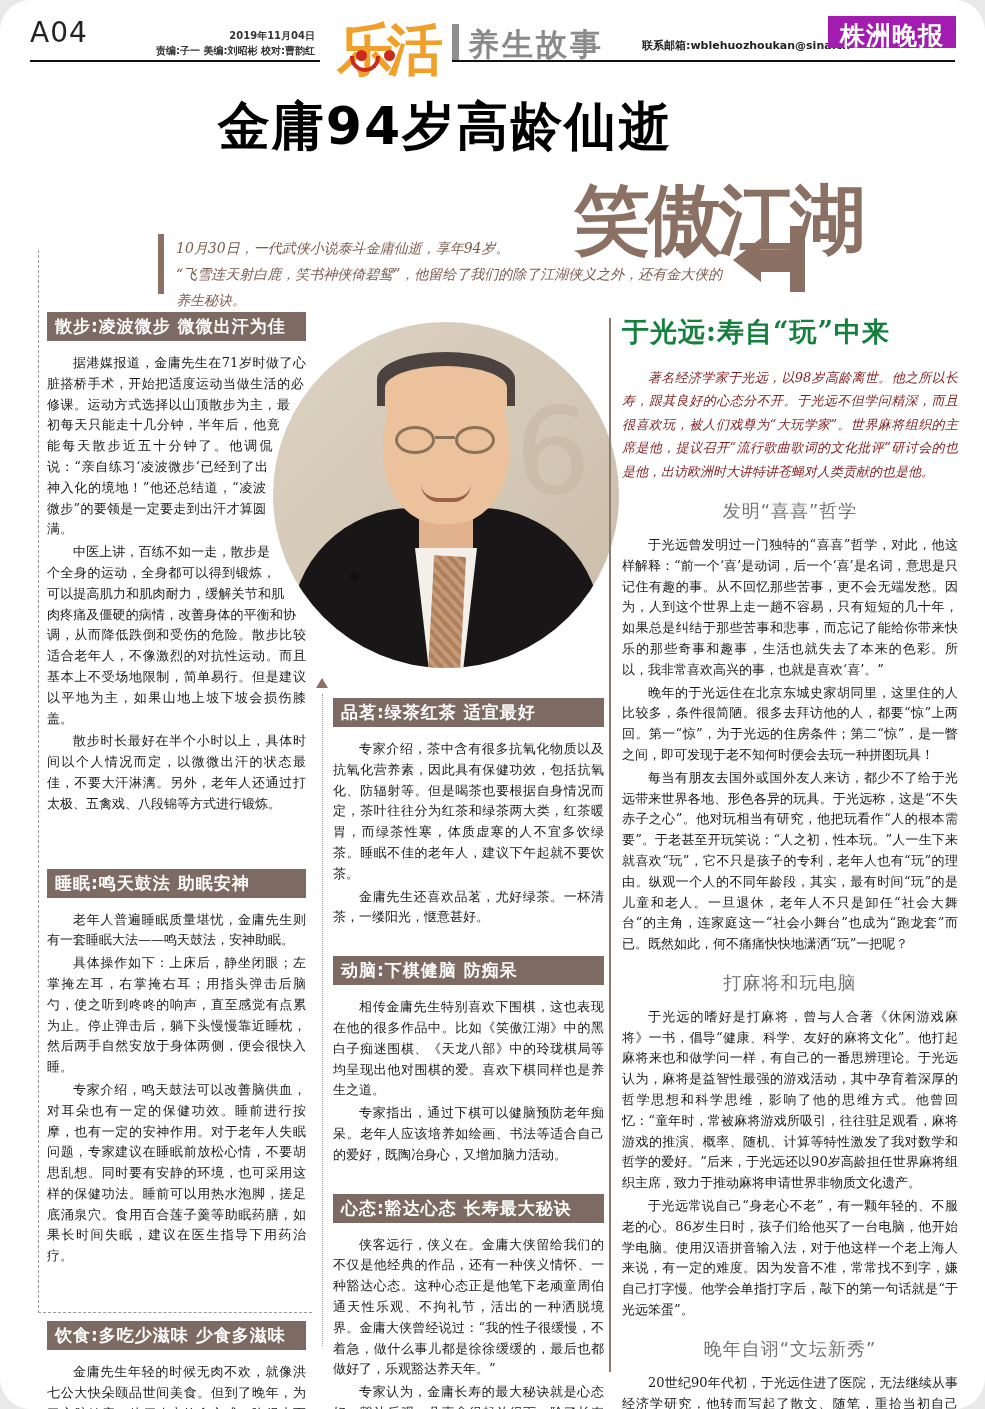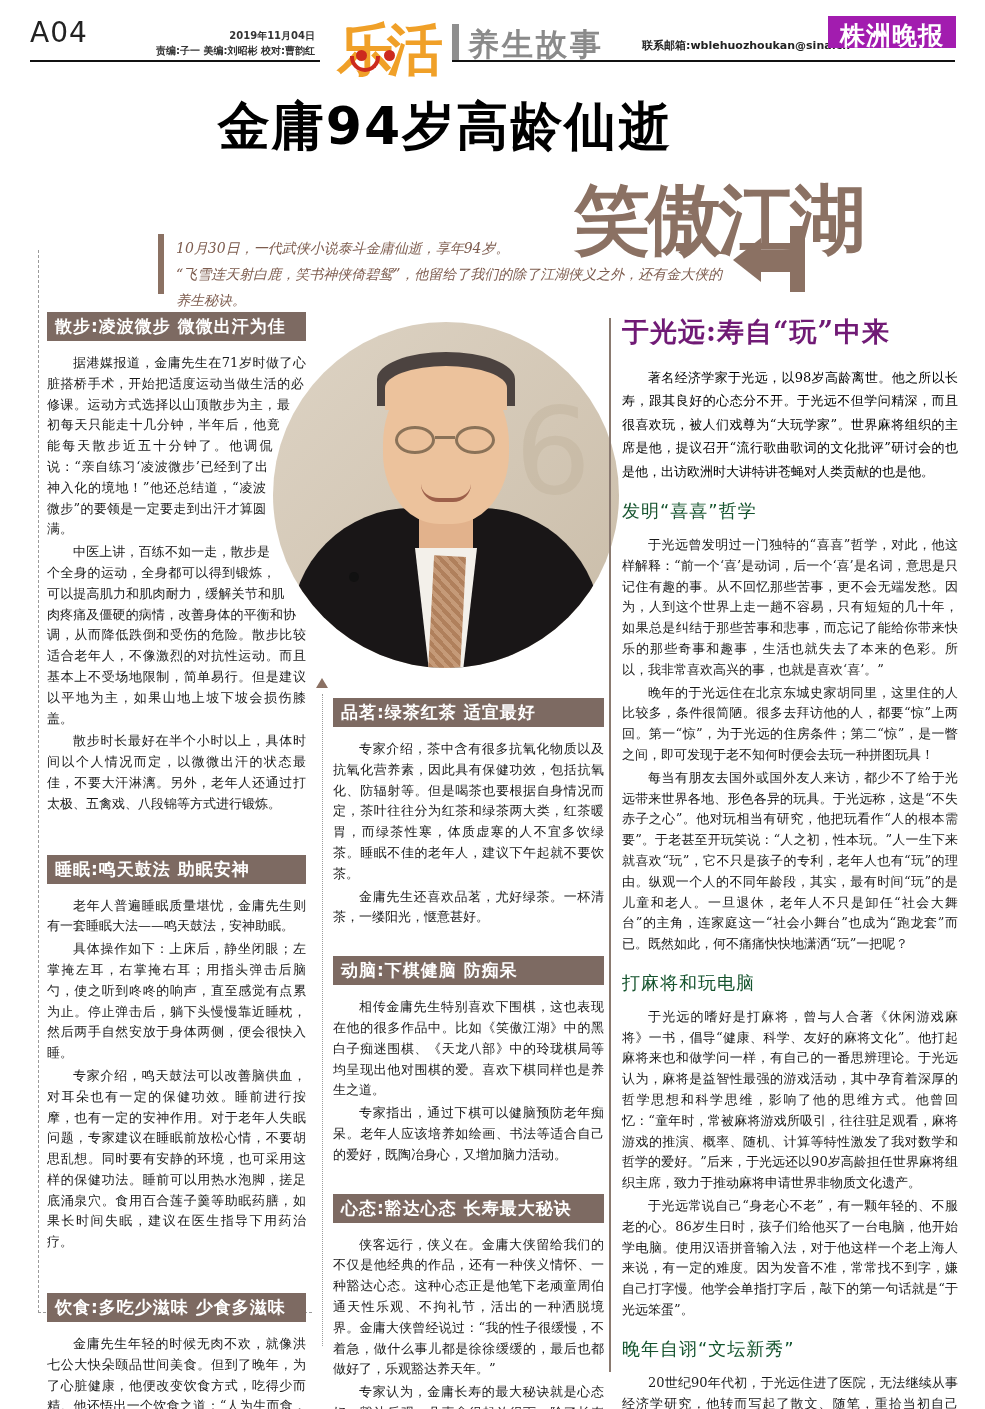--- a/index.html
+++ b/index.html
@@ -1,20 +1,20 @@
 <!DOCTYPE html>
 <html><head>
 <meta charset="utf-8">
 <style>
   * { margin:0; padding:0; box-sizing:border-box; }
   html,body { background:#e9e9e9; }
   .page {
     position:relative; width:985px; height:1409px; margin:0 auto;
     background:#ffffff; overflow:hidden;
-    font-family:"DejaVu Serif", serif; color:#1a1a1a;
+    font-family:"DejaVu Serif", serif; color:#1a1a1a;border-radius:31px;
   }
   
   .page-num { position:absolute; left:30px; top:16px; font-family:"DejaVu Sans",sans-serif; font-size:28px; color:#222; letter-spacing:1px; }
   .hdr-line { position:absolute; top:60px; height:2px; background:#111; }
   .hdr-line.l1 { left:30px; width:290px; }
   .hdr-line.l2 { left:452px; width:503px; }
   .hdr-meta { position:absolute; left:60px; top:28px; width:255px; text-align:right; font-family:"DejaVu Sans",sans-serif; font-size:10px; font-weight:bold; color:#333; line-height:1.5; }
   .logo-lehuo { position:absolute; left:328px; top:6px; width:118px; height:92px; text-align:center; }
   .logo-lehuo .txt { font-family:"DejaVu Sans",sans-serif; font-size:56px; font-weight:bold; color:#f0a028; line-height:88px; letter-spacing:-6px; }
   .logo-lehuo .dot1,.logo-lehuo .dot2 { position:absolute; width:11px; height:11px; border-radius:50%; background:#cc2a1e; }
@@ -52,28 +52,28 @@
   .photo .glasses .bridge { position:absolute; left:40px; top:10px; width:20px; height:3px; background:#8a7258; }
   .photo .smile { position:absolute; left:148px; top:162px; width:50px; height:18px; border-bottom:4px solid #9c5f4a; border-radius:0 0 40px 40px; }
   .photo .mic { position:absolute; left:76px; top:250px; width:10px; height:10px; border-radius:50%; background:#111; }
   
   .left-col { position:absolute; left:38px; top:250px; width:274px; height:1063px; border-left:1px dashed #9a9a9a; border-bottom:1px dashed #9a9a9a; padding:62px 6px 0 8px; }
   .mid-col  { position:absolute; left:322px; top:694px; width:286px; height:652px; border-left:1px dotted #9a9a9a; padding:4px 4px 0 10px; }
   .mid-arrow { position:absolute; left:316px; top:678px; width:0; height:0; border-left:6px solid transparent; border-right:6px solid transparent; border-bottom:10px solid #8b7163; }
   .right-col { position:absolute; left:622px; top:314px; width:336px; }
   .v-divider { position:absolute; left:609px; top:318px; width:2px; height:1054px; background:#8a7a70; }
   .bar { background:#7d6a62; color:#fff; font-family:"DejaVu Sans",sans-serif; font-weight:bold; font-size:17px; padding:3px 8px; letter-spacing:1px; margin-bottom:12px; }
-  .left-col .sec + .sec .bar { margin-top:40px; }
+  .left-col .sec + .sec .bar { margin-top:54px; }
   .mid-col .sec + .sec .bar { margin-top:28px; }
   .para { font-size:13px; line-height:1.6; text-align:justify; text-indent:2em; margin-bottom:2px; }
   .photo-spacer { float:right; width:232px; height:332px; shape-outside:circle(180px at 372px 152px); margin-left:0; }
   
-  .r-title { font-family:"DejaVu Serif",serif; font-size:27px; font-weight:bold; color:#701a75; letter-spacing:1px; margin-bottom:16px; }
-  .r-intro { font-size:13px; line-height:1.8; text-align:justify; text-indent:2em; color:#000000; margin-bottom:14px; }
-  .subhead { font-family:"DejaVu Sans",sans-serif; font-size:18px; color:#14532d; font-weight:500; margin:16px 0 12px; letter-spacing:1px; }
+  .r-title { font-family:"DejaVu Serif",serif; font-size:27px; font-weight:bold; color:#15803d; letter-spacing:1px; margin-bottom:16px; }
+  .r-intro { font-size:13px; line-height:1.8; text-align:justify; text-indent:2em; font-style:italic; color:#7f1d1d; margin-bottom:14px; }
+  .subhead { font-family:"DejaVu Sans",sans-serif; font-size:18px; color:#737373; font-weight:500; margin:16px 0 12px; letter-spacing:1px;text-align:center; }
 </style>
 </head>
 <body>
 
 <div class="page">
 
   <div class="page-num">A04</div>
   <div class="hdr-meta">
     <div>2019年11月04日</div>
     <div>责编:子一  美编:刘昭彬  校对:曹韵红</div>

